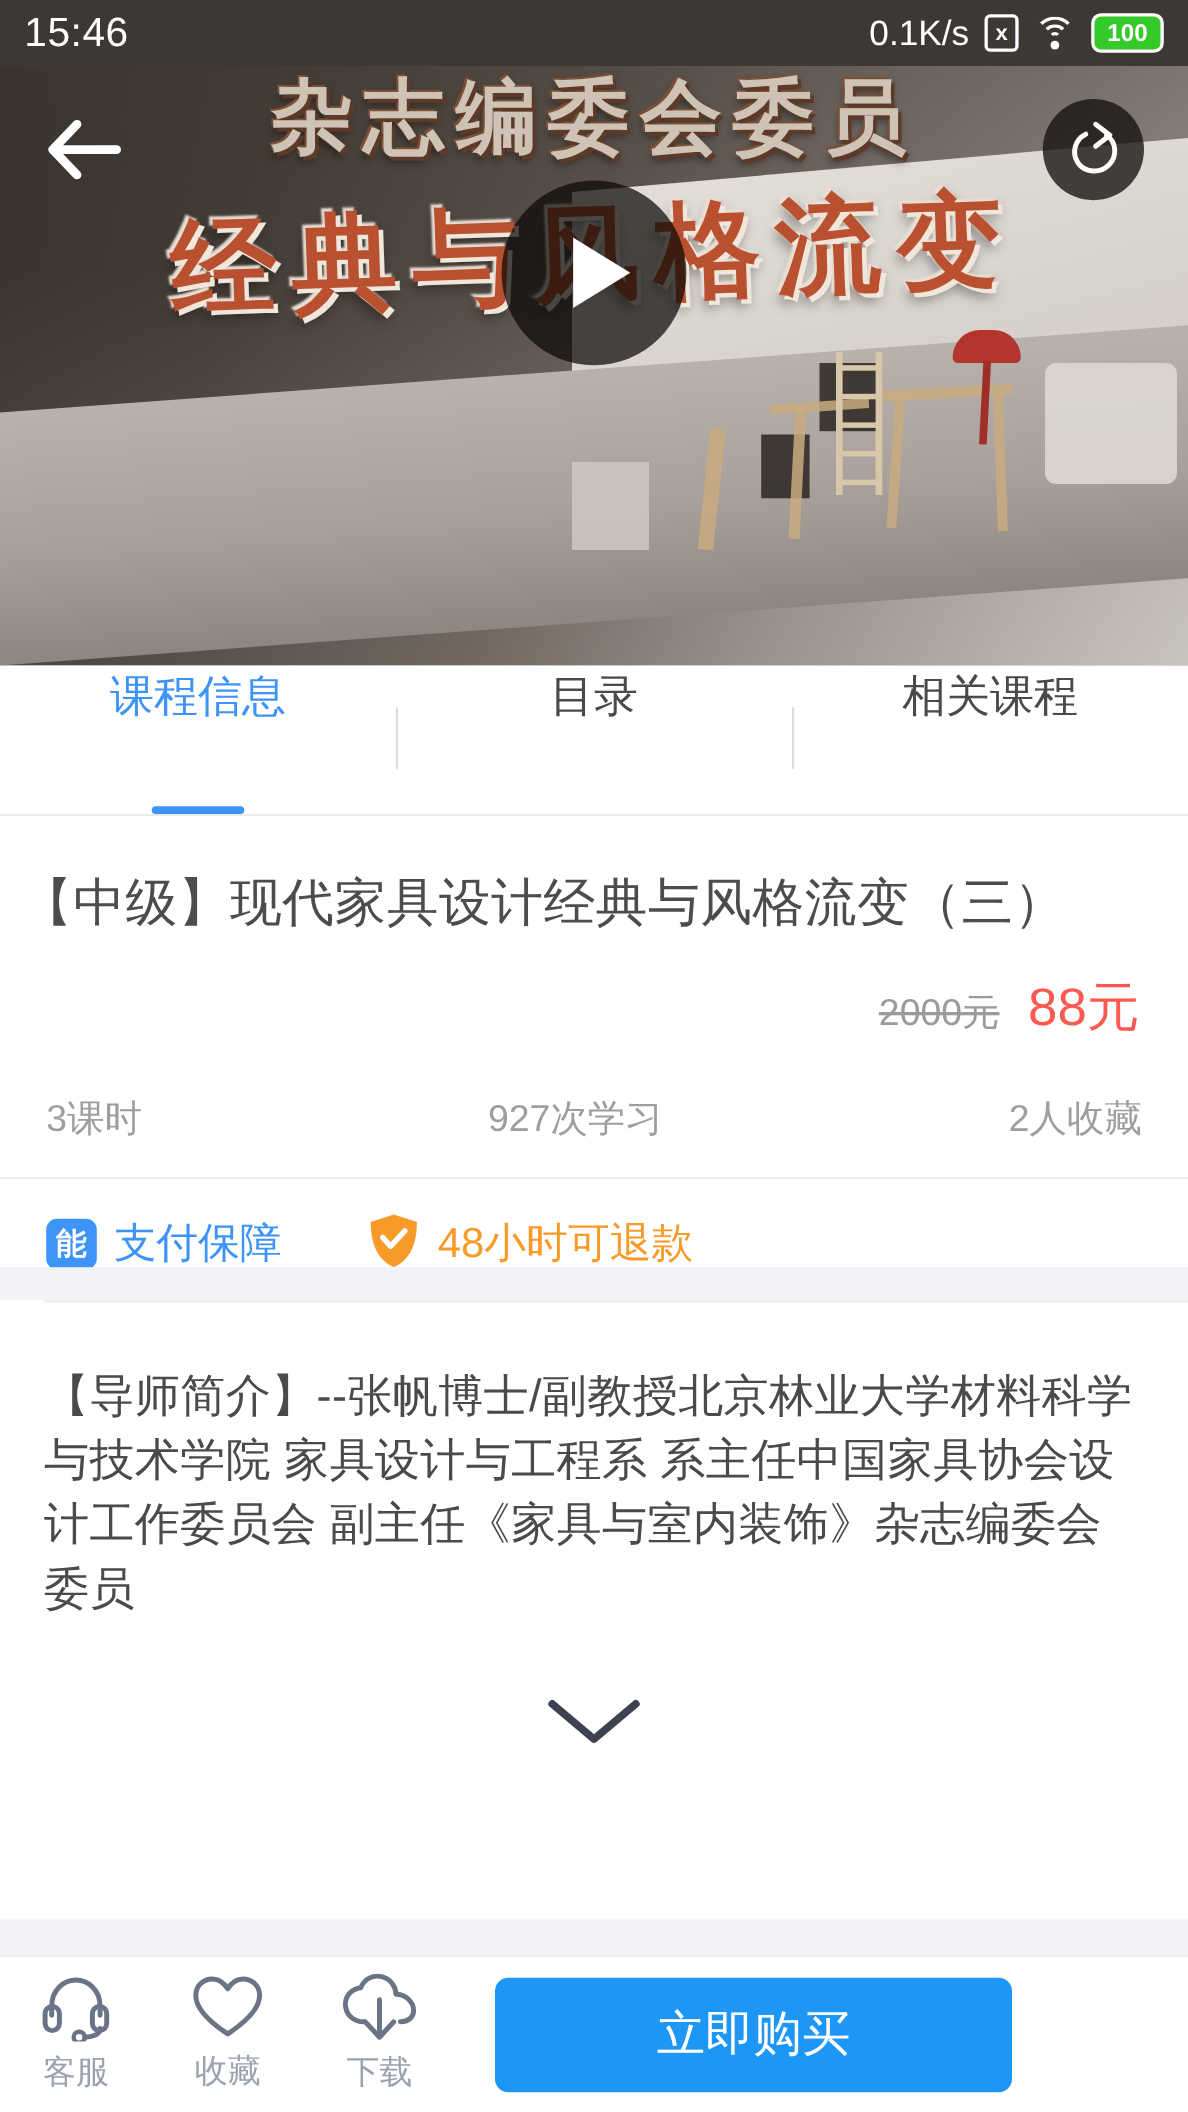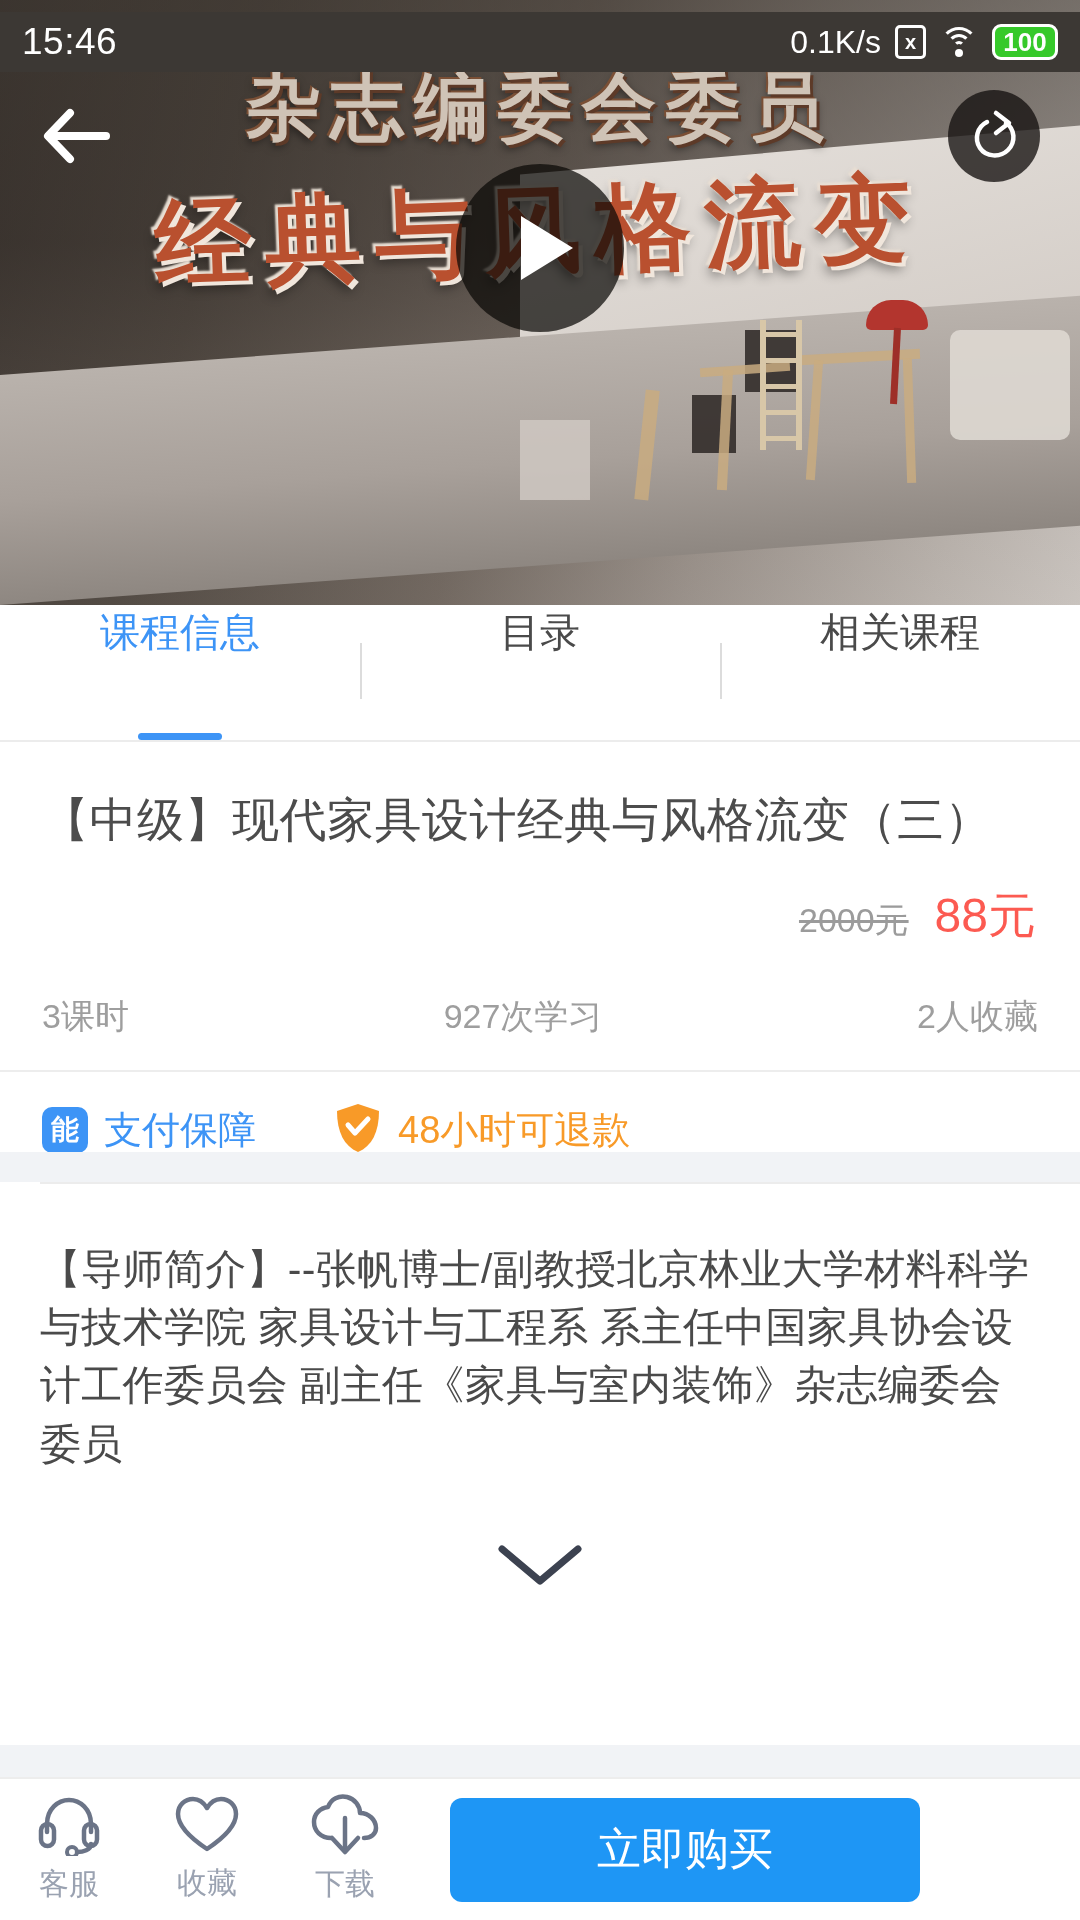--- a/index.html
+++ b/index.html
@@ -5,21 +5,21 @@
   * { margin:0; padding:0; box-sizing:border-box; }
   html, body {
     width:1080px; height:1920px;
     font-family:"Liberation Sans","DejaVu Sans",sans-serif;
     background:#ffffff; overflow:hidden;
   }
   #app { position:relative; width:1080px; height:1920px; background:#fff; }
 
   
   .statusbar {
-    position:absolute; top:12px; left:0; width:1080px; height:60px;
+    position:absolute; top:0; left:0; width:1080px; height:60px;
     background:#3c3834; color:#fff;
     display:flex; align-items:center; justify-content:space-between;
     padding:0 22px; z-index:40;
   }
   .status-time { font-size:37px; letter-spacing:0.5px; }
   .status-right { display:flex; align-items:center; gap:14px; }
   .status-speed { font-size:32px; }
   .sim-x {
     width:31px; height:34px; border:3px solid #fff; border-radius:5px;
     display:flex; align-items:center; justify-content:center;
@@ -32,21 +32,21 @@
     border-left-color:transparent; border-right-color:transparent;
     border-radius:50%;
   }
   .wifi i:nth-child(1){ width:38px; height:38px; top:0; }
   .wifi i:nth-child(2){ width:24px; height:24px; top:7px; }
   .wifi i:nth-child(3){ width:11px; height:11px; top:14px; }
   .wifi .dot { position:absolute; width:8px; height:8px; background:#fff;
     border-radius:50%; bottom:0; left:50%; transform:translateX(-50%); }
   .battery {
     width:66px; height:36px; border:3px solid #fff; border-radius:9px;
-    background:#36c92a; color:#fff; font-size:26px; font-weight:bold;
+    background:#36c92a; color:#fff; font-size:22px; font-weight:bold;
     display:flex; align-items:center; justify-content:center; position:relative;
   }
 
   
   .hero {
     position:absolute; top:0; left:0; width:1080px; height:605px;
     overflow:hidden; background:#4a433e; z-index:10;
   }
   .hero-bg { position:absolute; inset:0; }
   .hero-room {
@@ -145,21 +145,21 @@
     width:2px; height:56px; background:#dcdcdc;
   }
   .tab .underline {
     position:absolute; bottom:0; left:50%; transform:translateX(-50%);
     width:84px; height:7px; background:#3d94f6; border-radius:4px;
   }
 
   
   .info-card { position:absolute; top:742px; left:0; width:1080px; background:#fff; }
   .course-title {
-    padding:48px 42px 0 42px; font-size:47px; color:#4c4c4c;
+    padding:48px 42px 0 19px; font-size:47px; color:#4c4c4c;
     line-height:1.28; letter-spacing:.5px;
   }
   .price-row {
     display:flex; align-items:baseline; justify-content:flex-end;
     padding:34px 44px 0 42px; gap:26px;
   }
   .price-old {
     font-size:34px; color:#9b9b9b; text-decoration:line-through;
   }
   .price-new { font-size:48px; color:#fc5a51; }

